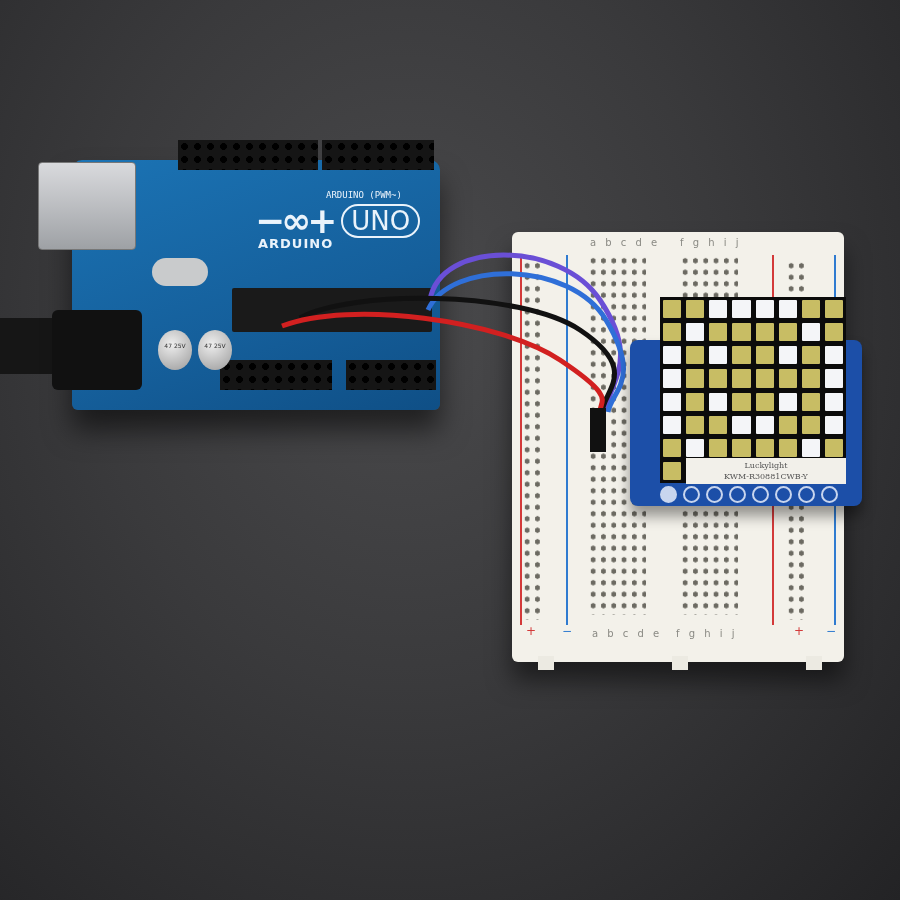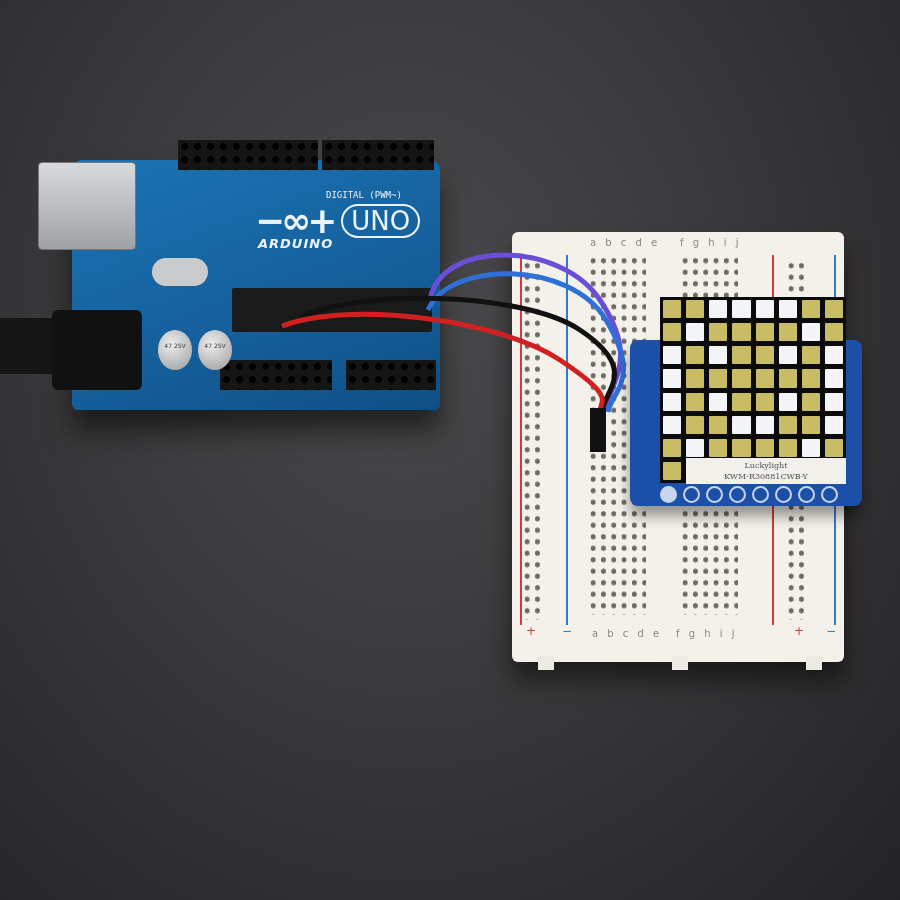--- a/index.html
+++ b/index.html
@@ -20,21 +20,21 @@
   }
   .usb { left: 38px; top: 162px; width: 98px; height: 88px;
     background: linear-gradient(180deg,#d9dadd,#9ea1a5); border-radius: 4px; border:1px solid #777; }
   .dcjack { left: 52px; top: 310px; width: 90px; height: 80px; background:#111; border-radius:6px; }
   .cable { left: 0; top: 318px; width: 60px; height: 56px; background:#161616; border-radius: 0 6px 6px 0; }
   .header { background:#151515; height: 30px; }
   .header-dots { background-image: radial-gradient(circle,#000 35%,transparent 40%); background-size: 13px 13px; }
   .logo-box { left: 255px; top: 200px; display:flex; align-items:center; gap:8px; color:#fff; }
   .inf { font-size: 36px; font-weight: bold; color: #eaf3fb; letter-spacing:-4px; }
   .uno { border: 2px solid #eaf3fb; border-radius: 22px; padding: 0 8px; font-size: 26px; color:#eaf3fb;text-align:center; }
-  .brand { left: 258px; top: 236px; color:#eaf3fb; font-weight:bold; font-size:13px; letter-spacing:1px;font-style:italic; }
+  .brand { left: 258px; top: 236px; color:#eaf3fb; font-weight:bold; font-size:13px; letter-spacing:1px; }
   .digital { left: 326px; top: 190px; color:#eaf3fb; font-size: 9px; font-family:"DejaVu Sans Mono", monospace; }
   .chip { left: 232px; top: 288px; width: 200px; height: 44px; background:#1a1a1a; border-radius:2px; }
   .crystal { left: 152px; top: 258px; width: 56px; height: 28px; background:#c9cbcc; border-radius: 14px; }
   .cap { width: 34px; height: 40px; border-radius: 50%; background: radial-gradient(circle at 40% 35%,#eeeeee,#9a9a9a); }
   .cap-label { font-size: 6px; color:#333; text-align:center; padding-top: 12px; }
 
   
   .breadboard {
     left: 512px; top: 232px; width: 332px; height: 430px;
     background: #f3f1ea; border-radius: 6px;
@@ -73,21 +73,21 @@
 <div class="abs header header-dots" style="left:178px;top:140px;width:140px;"></div>
 <div class="abs header header-dots" style="left:322px;top:140px;width:112px;"></div>
 <div class="abs header header-dots" style="left:220px;top:360px;width:112px;"></div>
 <div class="abs header header-dots" style="left:346px;top:360px;width:90px;"></div>
 
 <div class="abs logo-box">
   <span class="inf">−∞+</span>
   <span class="uno">UNO</span>
 </div>
 <div class="abs brand">ARDUINO</div>
-<div class="abs digital">DIGITAL (PWM~)</div>
+<div class="abs digital">ARDUINO (PWM~)</div>
 
 <div class="abs crystal"></div>
 <div class="abs chip"></div>
 <div class="abs cap" style="left:158px;top:330px;">
   <div class="cap-label">47 25V</div>
 </div>
 <div class="abs cap" style="left:198px;top:330px;">
   <div class="cap-label">47 25V</div>
 </div>
 

